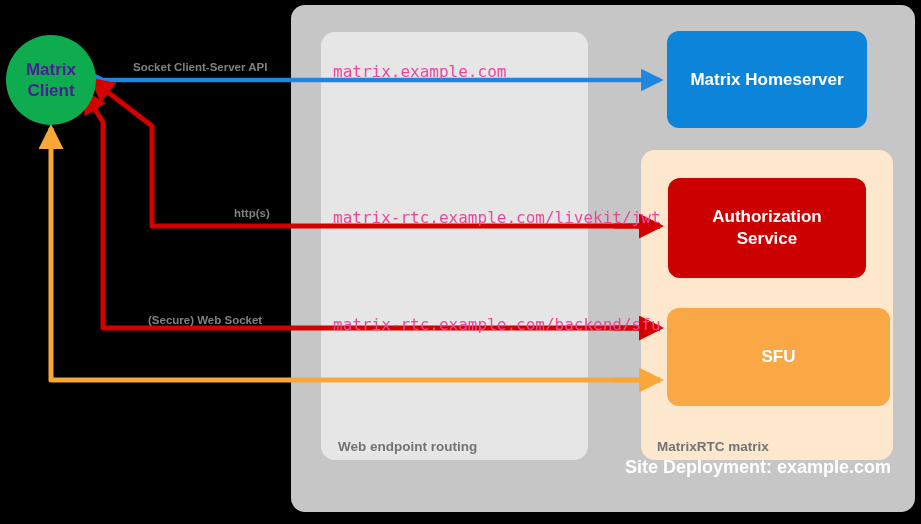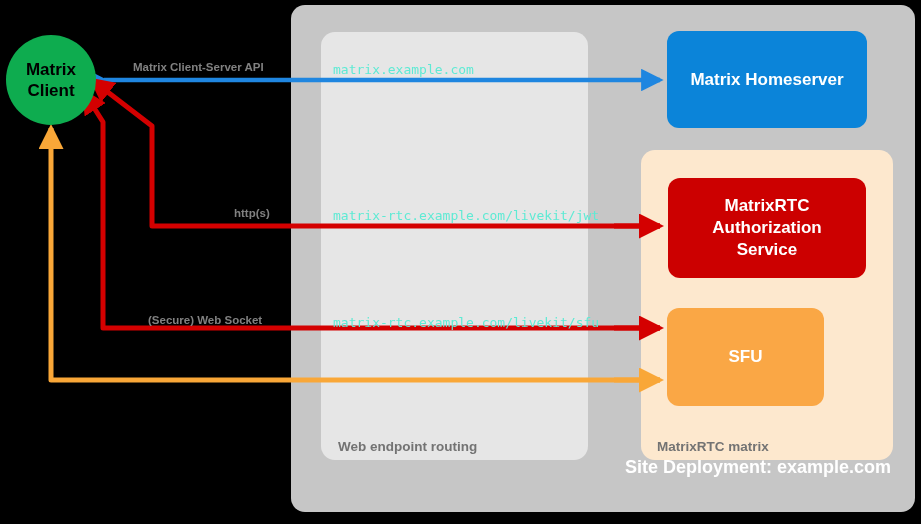--- a/index.html
+++ b/index.html
@@ -49,21 +49,21 @@
   .node-client {
     position: absolute;
     left: 6px; top: 35px;
     width: 90px; height: 90px;
     border-radius: 50%;
     background: #0eac4f;
     display: flex;
     flex-direction: column;
     align-items: center;
     justify-content: center;
-    color: #000000;
+    color: #4c1d95;
     font-weight: bold;
     font-size: 17px;
     line-height: 1.25;
     text-align: center;
   }
   .node-homeserver {
     position: absolute;
     left: 667px; top: 31px;
     width: 200px; height: 97px;
     border-radius: 12px;
@@ -87,21 +87,21 @@
     justify-content: center;
     color: #ffffff;
     font-weight: bold;
     font-size: 17px;
     line-height: 1.3;
     text-align: center;
   }
   .node-sfu {
     position: absolute;
     left: 667px; top: 308px;
-    width: 157px; height: 98px;
+    width: 223px; height: 98px;
     border-radius: 12px;
     background: #faa745;
     display: flex;
     align-items: center;
     justify-content: center;
     color: #ffffff;
     font-weight: bold;
     font-size: 17px;
     text-align: center;
   }
@@ -135,22 +135,22 @@
   }
   .lbl-csapi  { left: 133px; top: 61px; }
   .lbl-https  { left: 234px; top: 207px; }
   .lbl-ws     { left: 148px; top: 314px; }
   .lbl-webrtc { left: 62px;  top: 366px; }
 
   
   .url-label {
     position: absolute;
     font-family: "DejaVu Sans Mono", "Liberation Mono", monospace;
-    font-size: 13px;
-    color: #5eead4;
+    font-size: 16px;
+    color: #ec4899;
     white-space: nowrap;
   }
   .url-matrix { left: 333px; top: 62px; }
   .url-jwt    { left: 333px; top: 208px; }
   .url-sfu    { left: 333px; top: 315px; }
 </style>
 </head>
 <body>
 
 <div id="canvas">
@@ -196,35 +196,34 @@
     <span>Matrix</span>
     <span>Client</span>
   </div>
 
   <div class="node-homeserver">
     <span>Matrix Homeserver</span>
   </div>
 
   <div class="node-auth">
     <div>
-      <div>MatrixRTC</div>
       <div>Authorization</div>
       <div>Service</div>
     </div>
   </div>
 
   <div class="node-sfu">
     <span>SFU</span>
   </div>
 
   <div class="url-label url-matrix">matrix.example.com</div>
   <div class="url-label url-jwt">matrix-rtc.example.com/livekit/jwt</div>
-  <div class="url-label url-sfu">matrix-rtc.example.com/livekit/sfu</div>
-
-  <div class="edge-label lbl-csapi">Matrix Client-Server API</div>
+  <div class="url-label url-sfu">matrix-rtc.example.com/backend/sfu</div>
+
+  <div class="edge-label lbl-csapi">Socket Client-Server API</div>
   <div class="edge-label lbl-https">http(s)</div>
   <div class="edge-label lbl-ws">(Secure) Web Socket</div>
 
   <div class="caption caption-web">Web endpoint routing</div>
   <div class="caption caption-rtc">MatrixRTC matrix</div>
   <div class="caption-site">Site Deployment: example.com</div>
 
 </div>
 
 </body></html>

